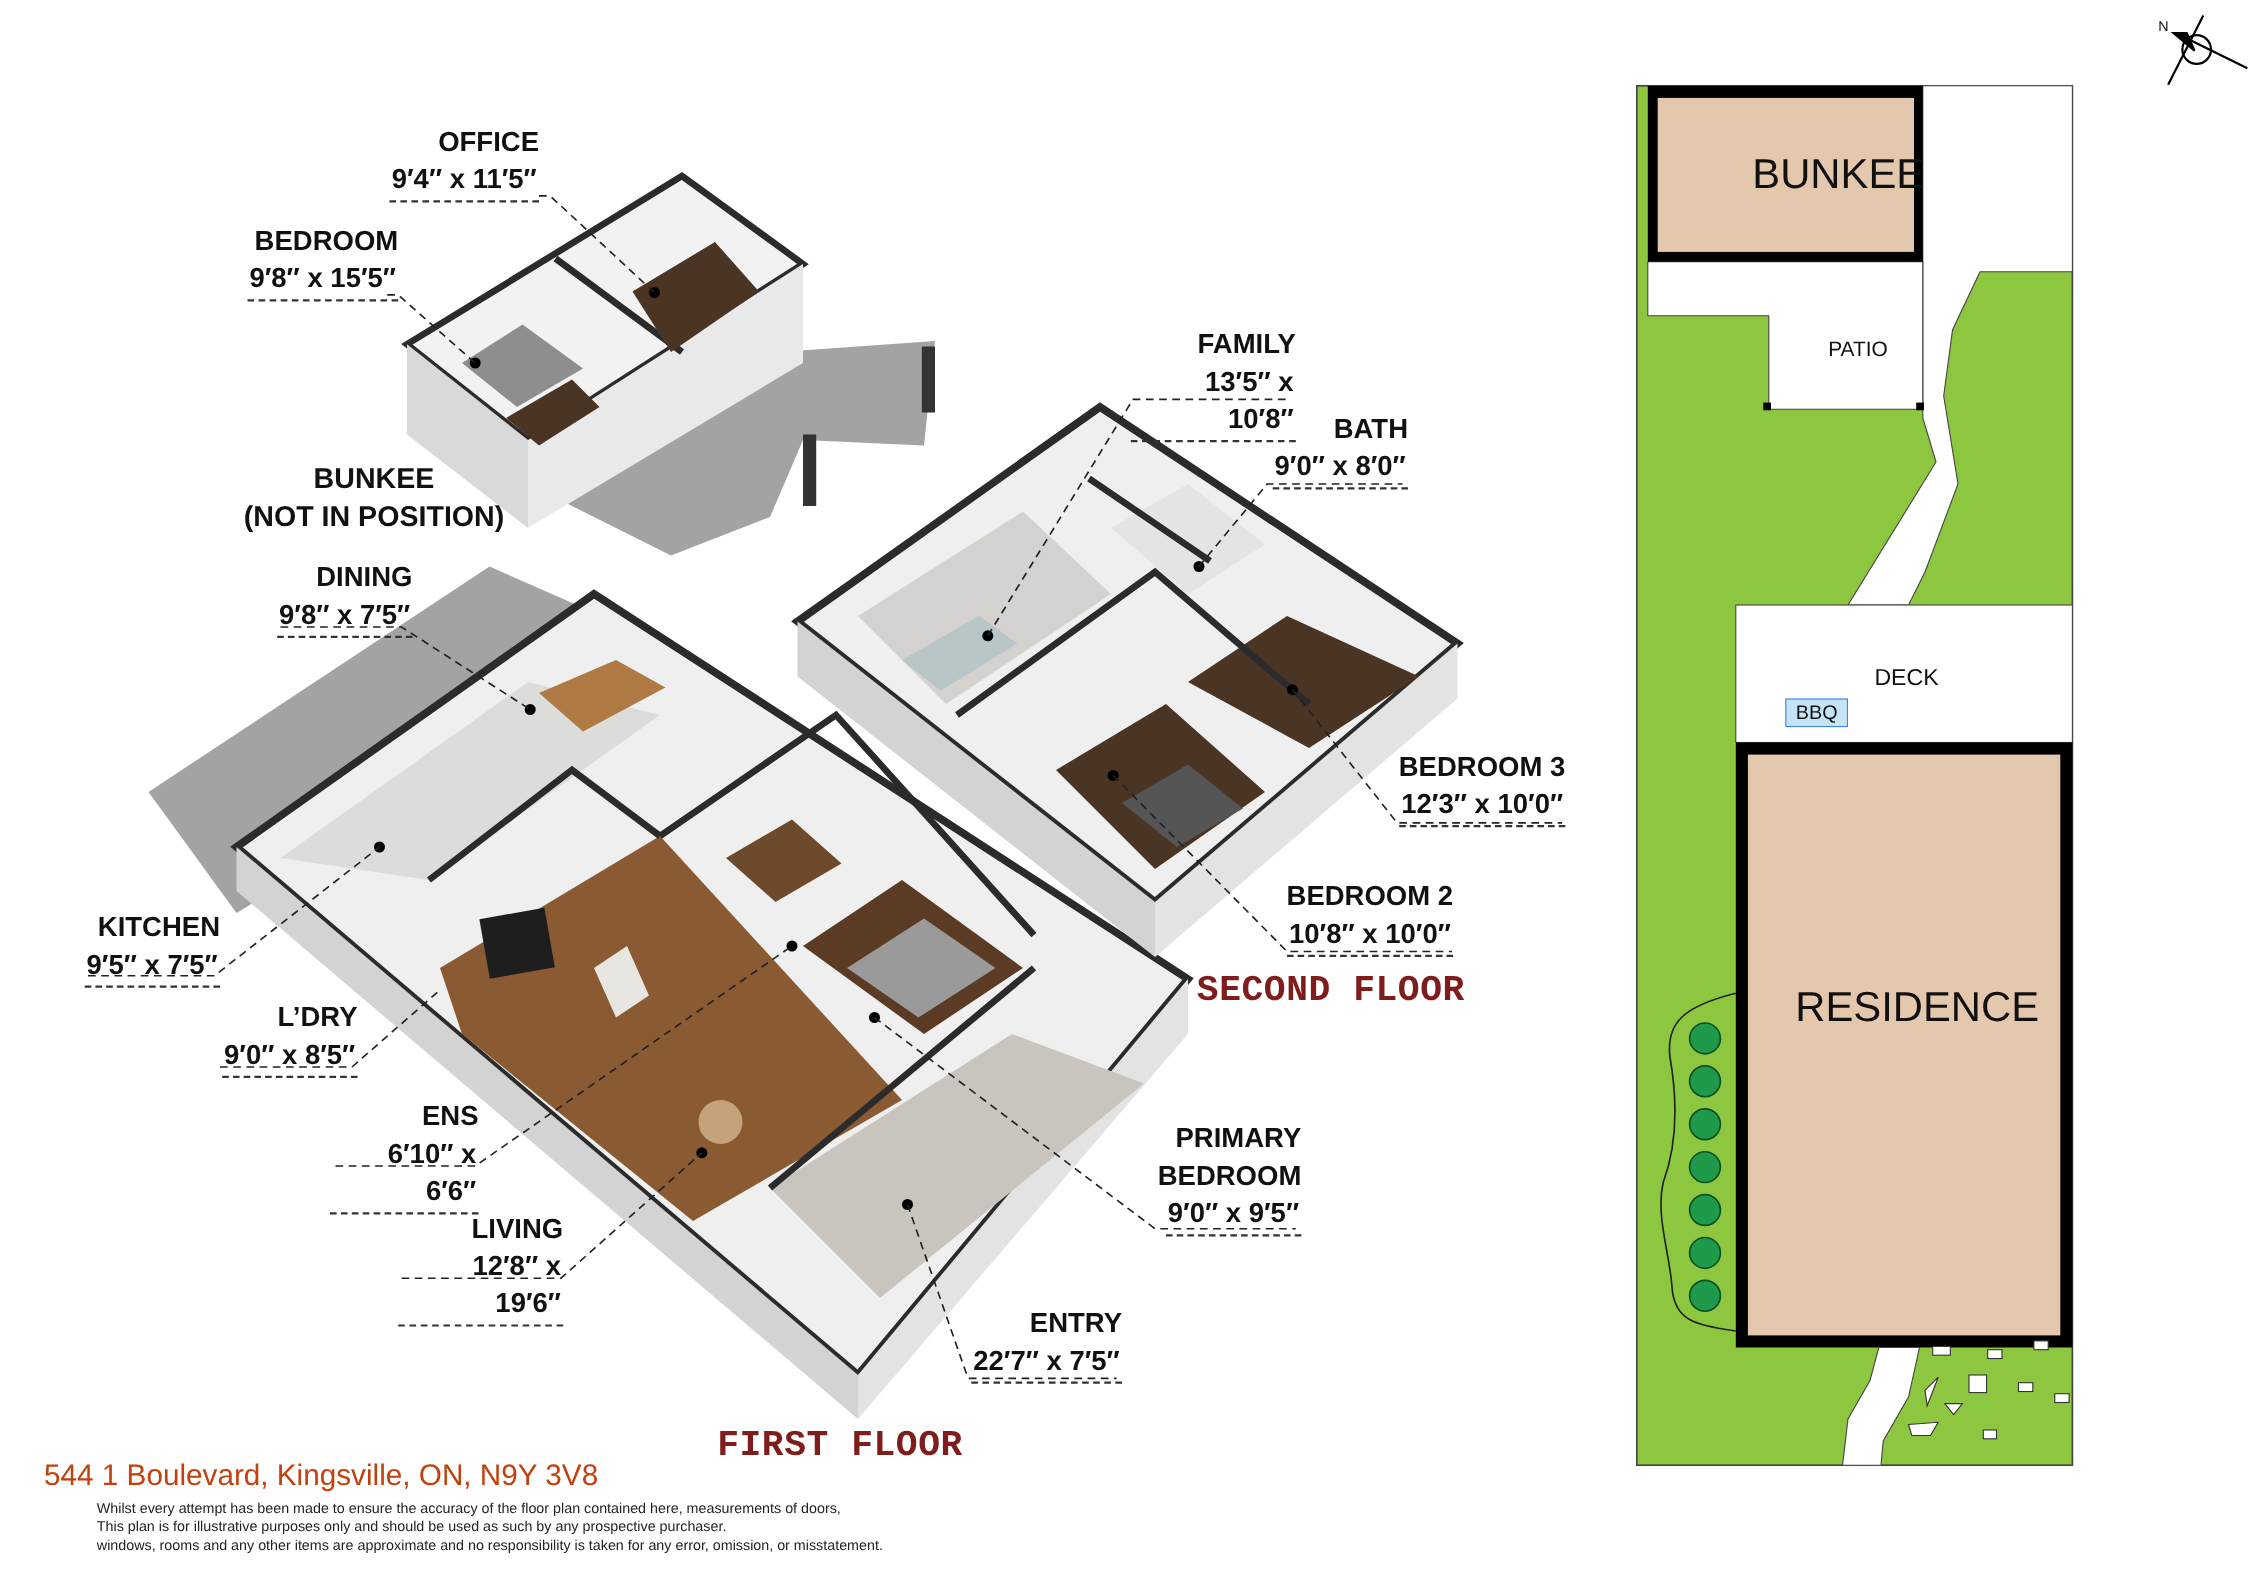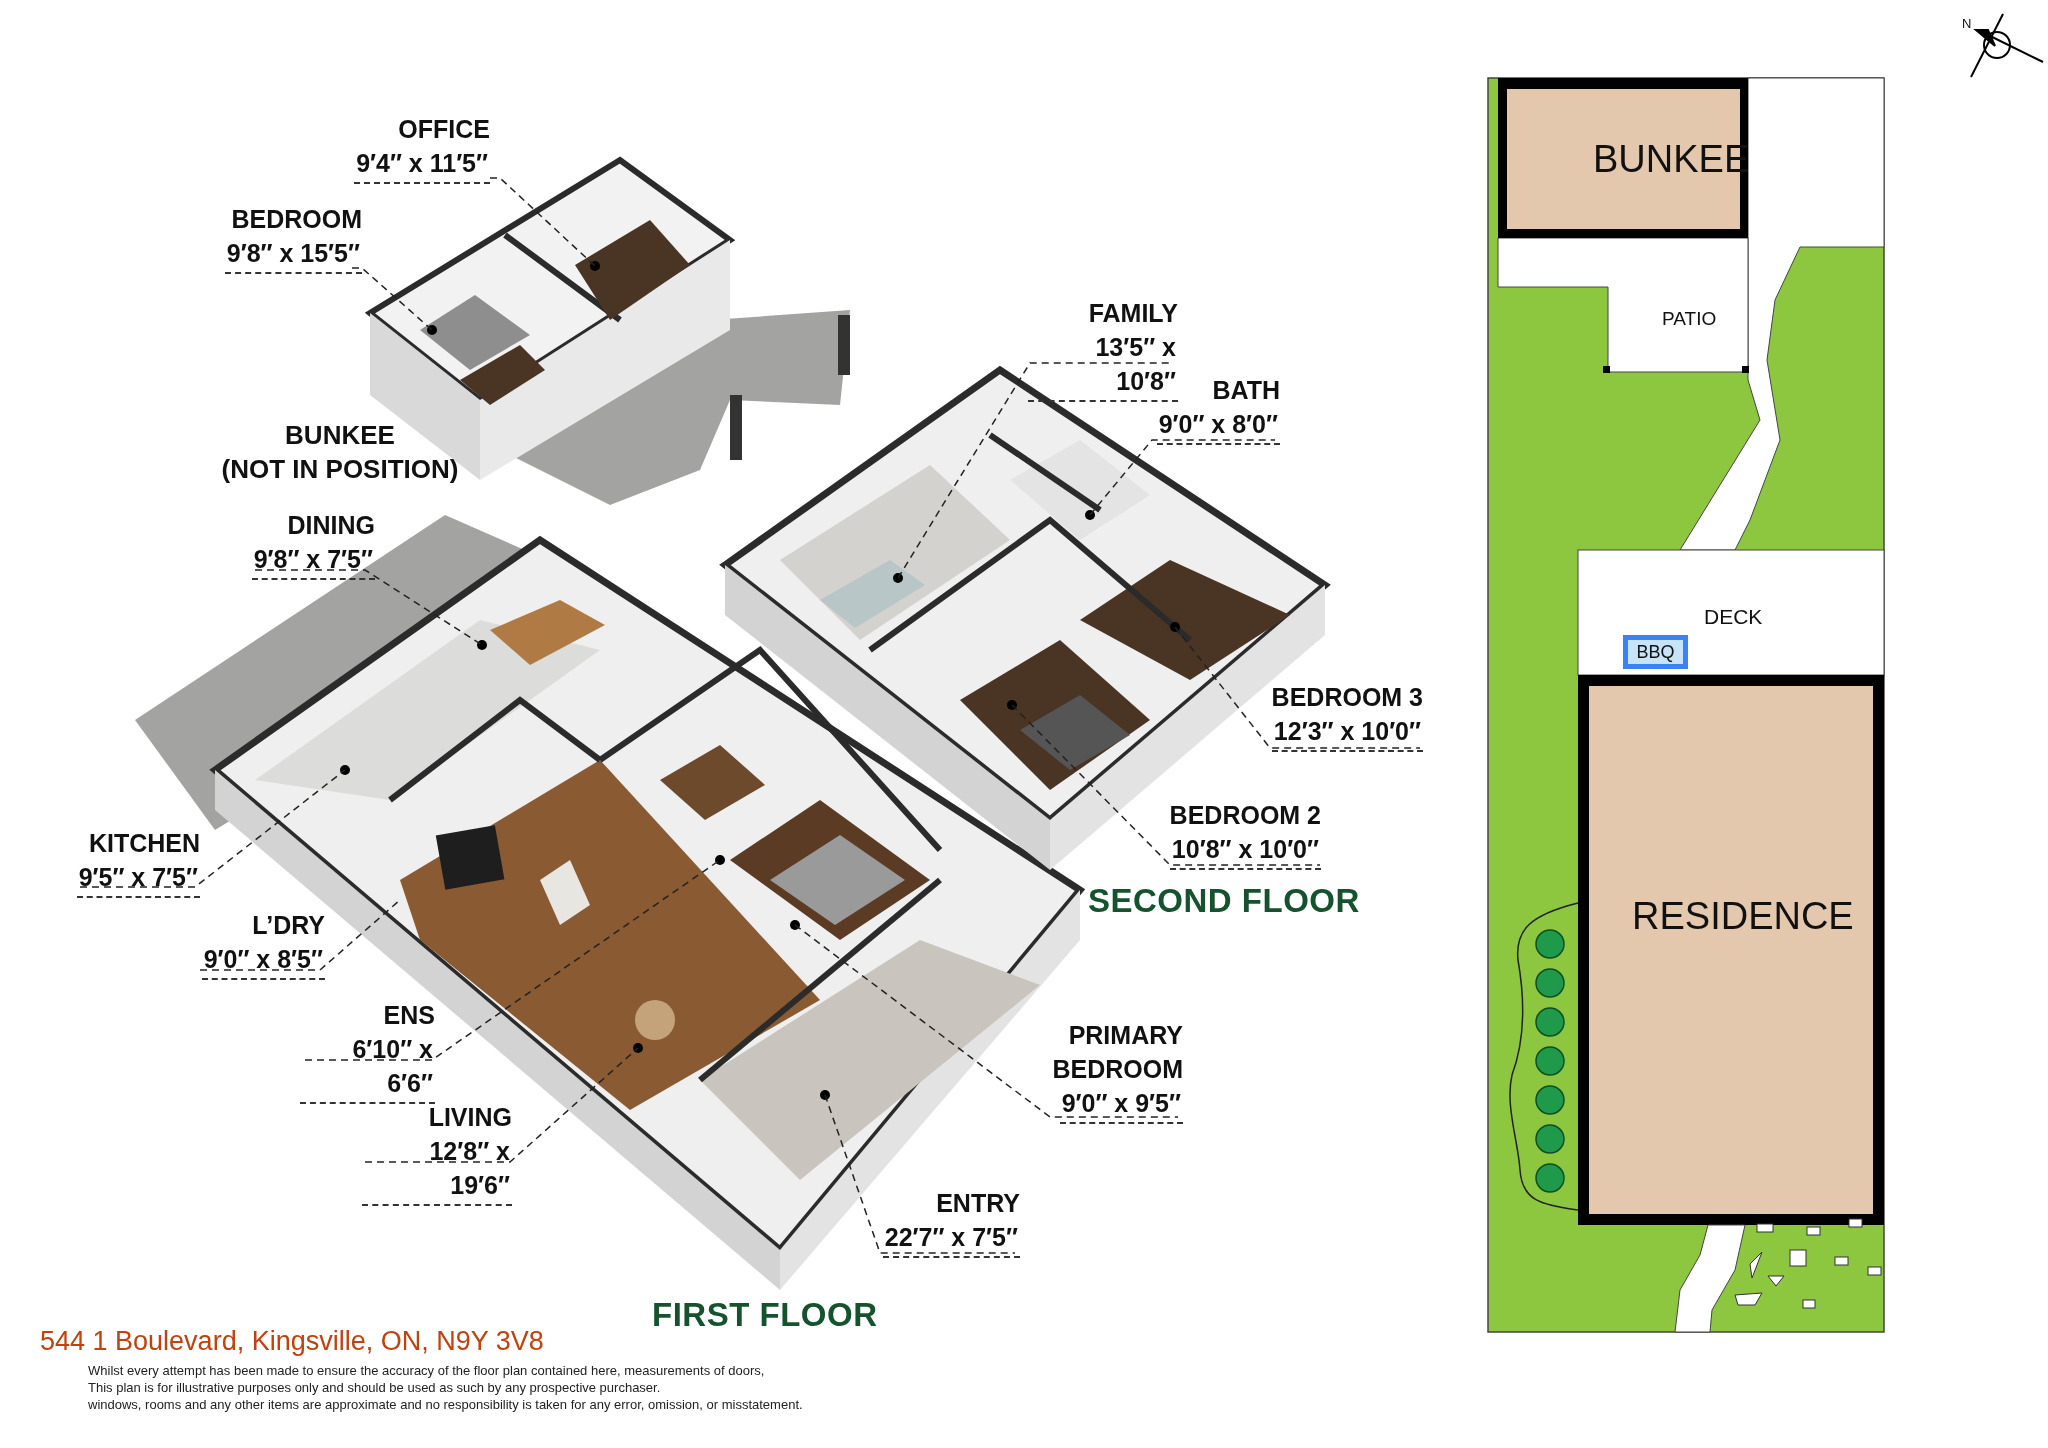--- a/index.html
+++ b/index.html
@@ -1,25 +1,25 @@
 <!DOCTYPE html>
 <html><head>
 <meta charset="utf-8">
 <style>
   html,body{margin:0;padding:0;background:#fff;}
   body{width:2048px;height:1448px;position:relative;overflow:hidden;font-family:"Liberation Sans","DejaVu Sans",sans-serif;color:#111;}
   .lbl{position:absolute;text-align:right;font-size:25px;line-height:34px;color:#111;font-weight:bold;}
   .lbl .dim{display:inline-block;border-bottom:2px dashed #333;padding:0 2px 2px;}
-  .floor-title{position:absolute;font-weight:bold;font-size:33px;letter-spacing:0.5px;color:#14532d;}
+  .floor-title{position:absolute;font-weight:bold;font-size:33px;letter-spacing:0.5px;color:#7f1d1d;font-family:Liberation Mono, monospace;}
   .bunkee-title{position:absolute;font-weight:bold;font-size:26px;line-height:34px;text-align:center;color:#111;}
   svg.plan{position:absolute;left:0;top:0;}
   .addr{position:absolute;left:40px;top:1326px;font-size:27px;color:#c2410c;text-align:center;}
   .disc{position:absolute;left:40px;top:1362px;font-size:13px;line-height:17px;color:#222;width:820px;margin-left:48px;}
   .site-lbl{position:absolute;color:#111;}
-  .bbq{position:absolute;left:1623px;top:635px;width:55px;height:24px;background:#c6e4f7;border:5px solid #3b82f6;font-size:18px;line-height:24px;text-align:center;}
+  .bbq{position:absolute;left:1623px;top:635px;width:55px;height:24px;background:#c6e4f7;border:1px solid #3b82f6;font-size:18px;line-height:24px;text-align:center;}
 </style>
 </head>
 <body>
 
 <svg class="plan" width="2048" height="1448">
 
   <polygon points="570,330 850,310 840,405 730,400 700,470 610,505 490,445" fill="#a3a3a1"></polygon>
 
   <polygon points="370,313 620,160 730,240 480,400" fill="#f2f2f2" stroke="#2b2b2b" stroke-width="6"></polygon>
   <polygon points="370,313 480,400 480,480 370,395" fill="#d9d9d9"></polygon>

